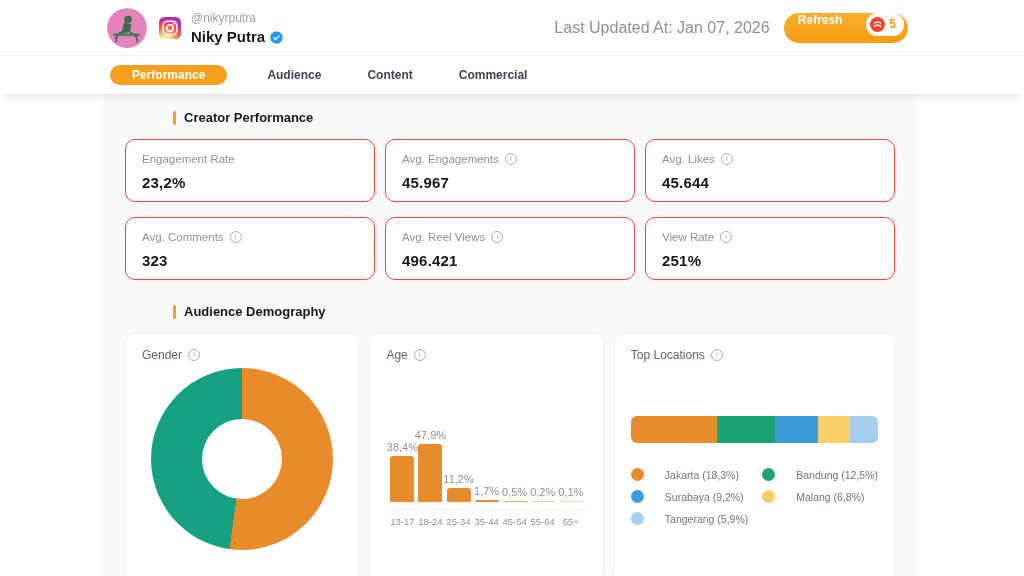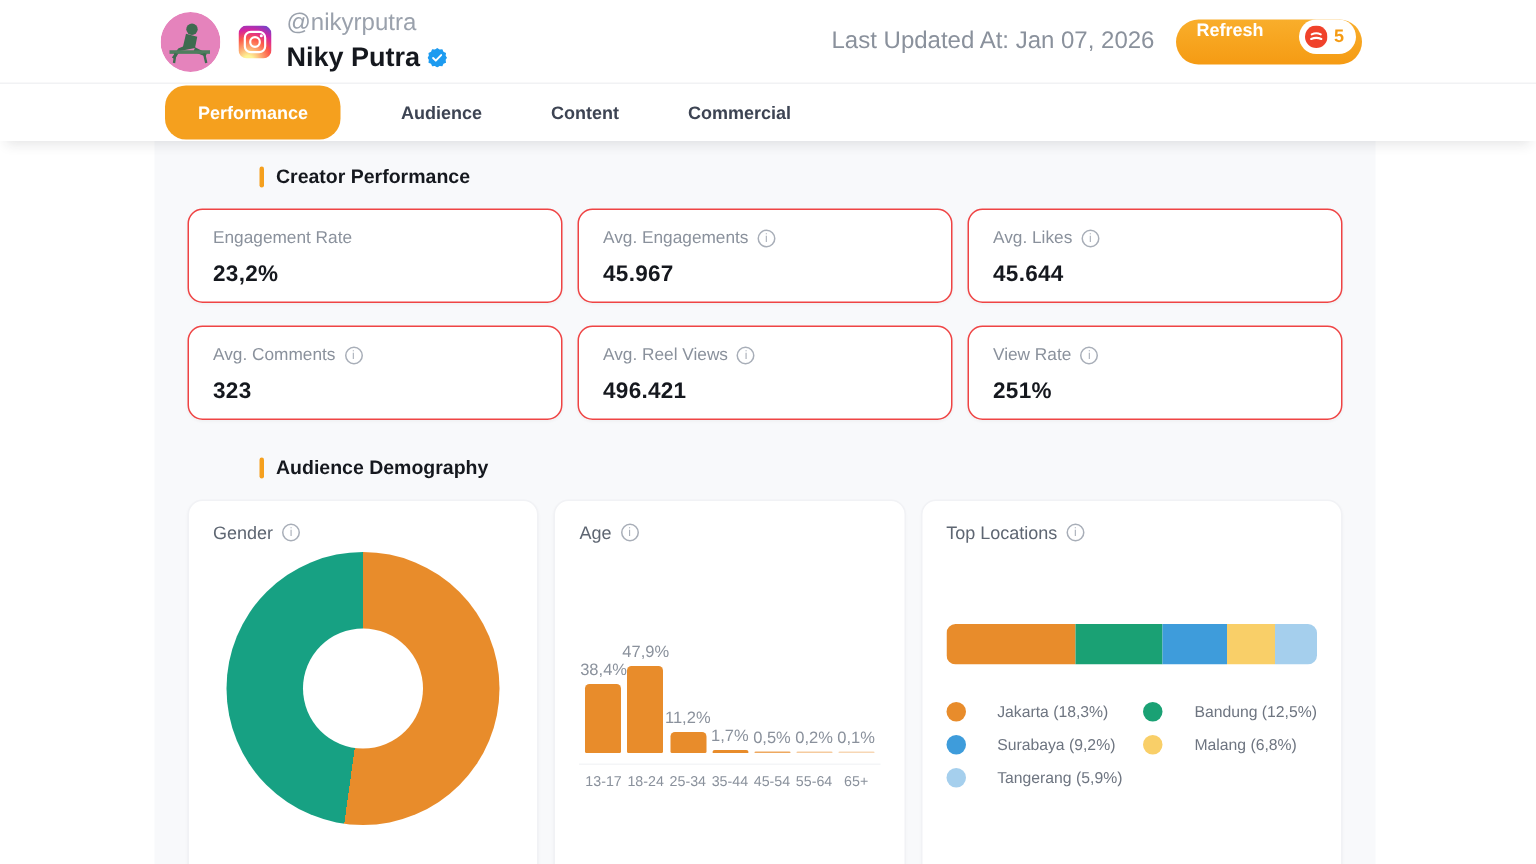--- a/index.html
+++ b/index.html
@@ -8,43 +8,43 @@
               font-family:"Liberation Sans", sans-serif; }
   .page { width:1024px; height:576px; position:relative; background:#fff; }
 
   
   .header { height:56px; display:flex; align-items:center; justify-content:space-between;
             padding:0 116px 0 107px; background:#fff; border-bottom:1px solid #F1F2F4; }
   .profile { display:flex; align-items:center; gap:10px; }
   .avatar { width:40px; height:40px; border-radius:50%; overflow:hidden; flex:none; }
   .ig-icon { width:22px; height:22px; flex:none; margin-left:2px; }
   .profile-text { display:flex; flex-direction:column; gap:3px; }
-  .handle { font-size:16px; color:#9AA1AC; }
+  .handle { font-size:12px; color:#9AA1AC; }
   .name-row { display:flex; align-items:center; gap:5px; }
-  .name { font-size:18px; font-weight:bold; color:#15181E; }
+  .name { font-size:15px; font-weight:bold; color:#15181E; }
   .verified { width:13px; height:13px; flex:none; }
 
   .header-right { display:flex; align-items:center; gap:14px; }
   .last-updated { font-size:16px; color:#8A919C; }
   .refresh-btn { height:30px; border:none; border-radius:16px; cursor:pointer;
                  background:linear-gradient(180deg,#F9AE2B,#F59B13);
                  display:flex; gap:24px; padding:0 4px 0 14px; }
   .refresh-label { color:#fff; font-size:12px; font-weight:bold; }
   .credits-pill { height:23px; background:#fff; border-radius:12px;
                   display:flex; align-items:center; gap:4px; padding:0 8px 0 4px; }
   .coin { width:15px; height:15px; }
   .credits-num { color:#F59B13; font-size:12px; font-weight:bold; }
 
   
   .tabbar { height:38px; background:#fff; display:flex; align-items:center; gap:34px;
             padding-left:110px; position:relative; z-index:2;
             box-shadow:0 6px 8px -4px rgba(30,35,45,0.12); }
   .tab { font-size:12px; font-weight:bold; color:#3D4453; background:none; border:none;
          cursor:pointer; padding:0 6px; font-family:inherit; }
-  .tab.active { background:#F5A01E; color:#fff; height:36px; border-radius:14px;
+  .tab.active { background:#F5A01E; color:#fff; height:20px; border-radius:14px;
                 padding:0 22px; display:flex; align-items:center; }
 
   
   .main { height:482px; background:#fff; }
   .panel { margin-left:103px; width:814px; height:100%; background:#F8F9FB;
            padding:16px 22px 0 22px; }
 
   .section-title { display:flex; align-items:center; gap:8px; margin-bottom:14px;margin-left:48px; }
   .section-marker { width:3px; height:14px; background:#F5A01E; border-radius:2px; }
   .section-text { font-size:13px; font-weight:bold; color:#15181E; }

